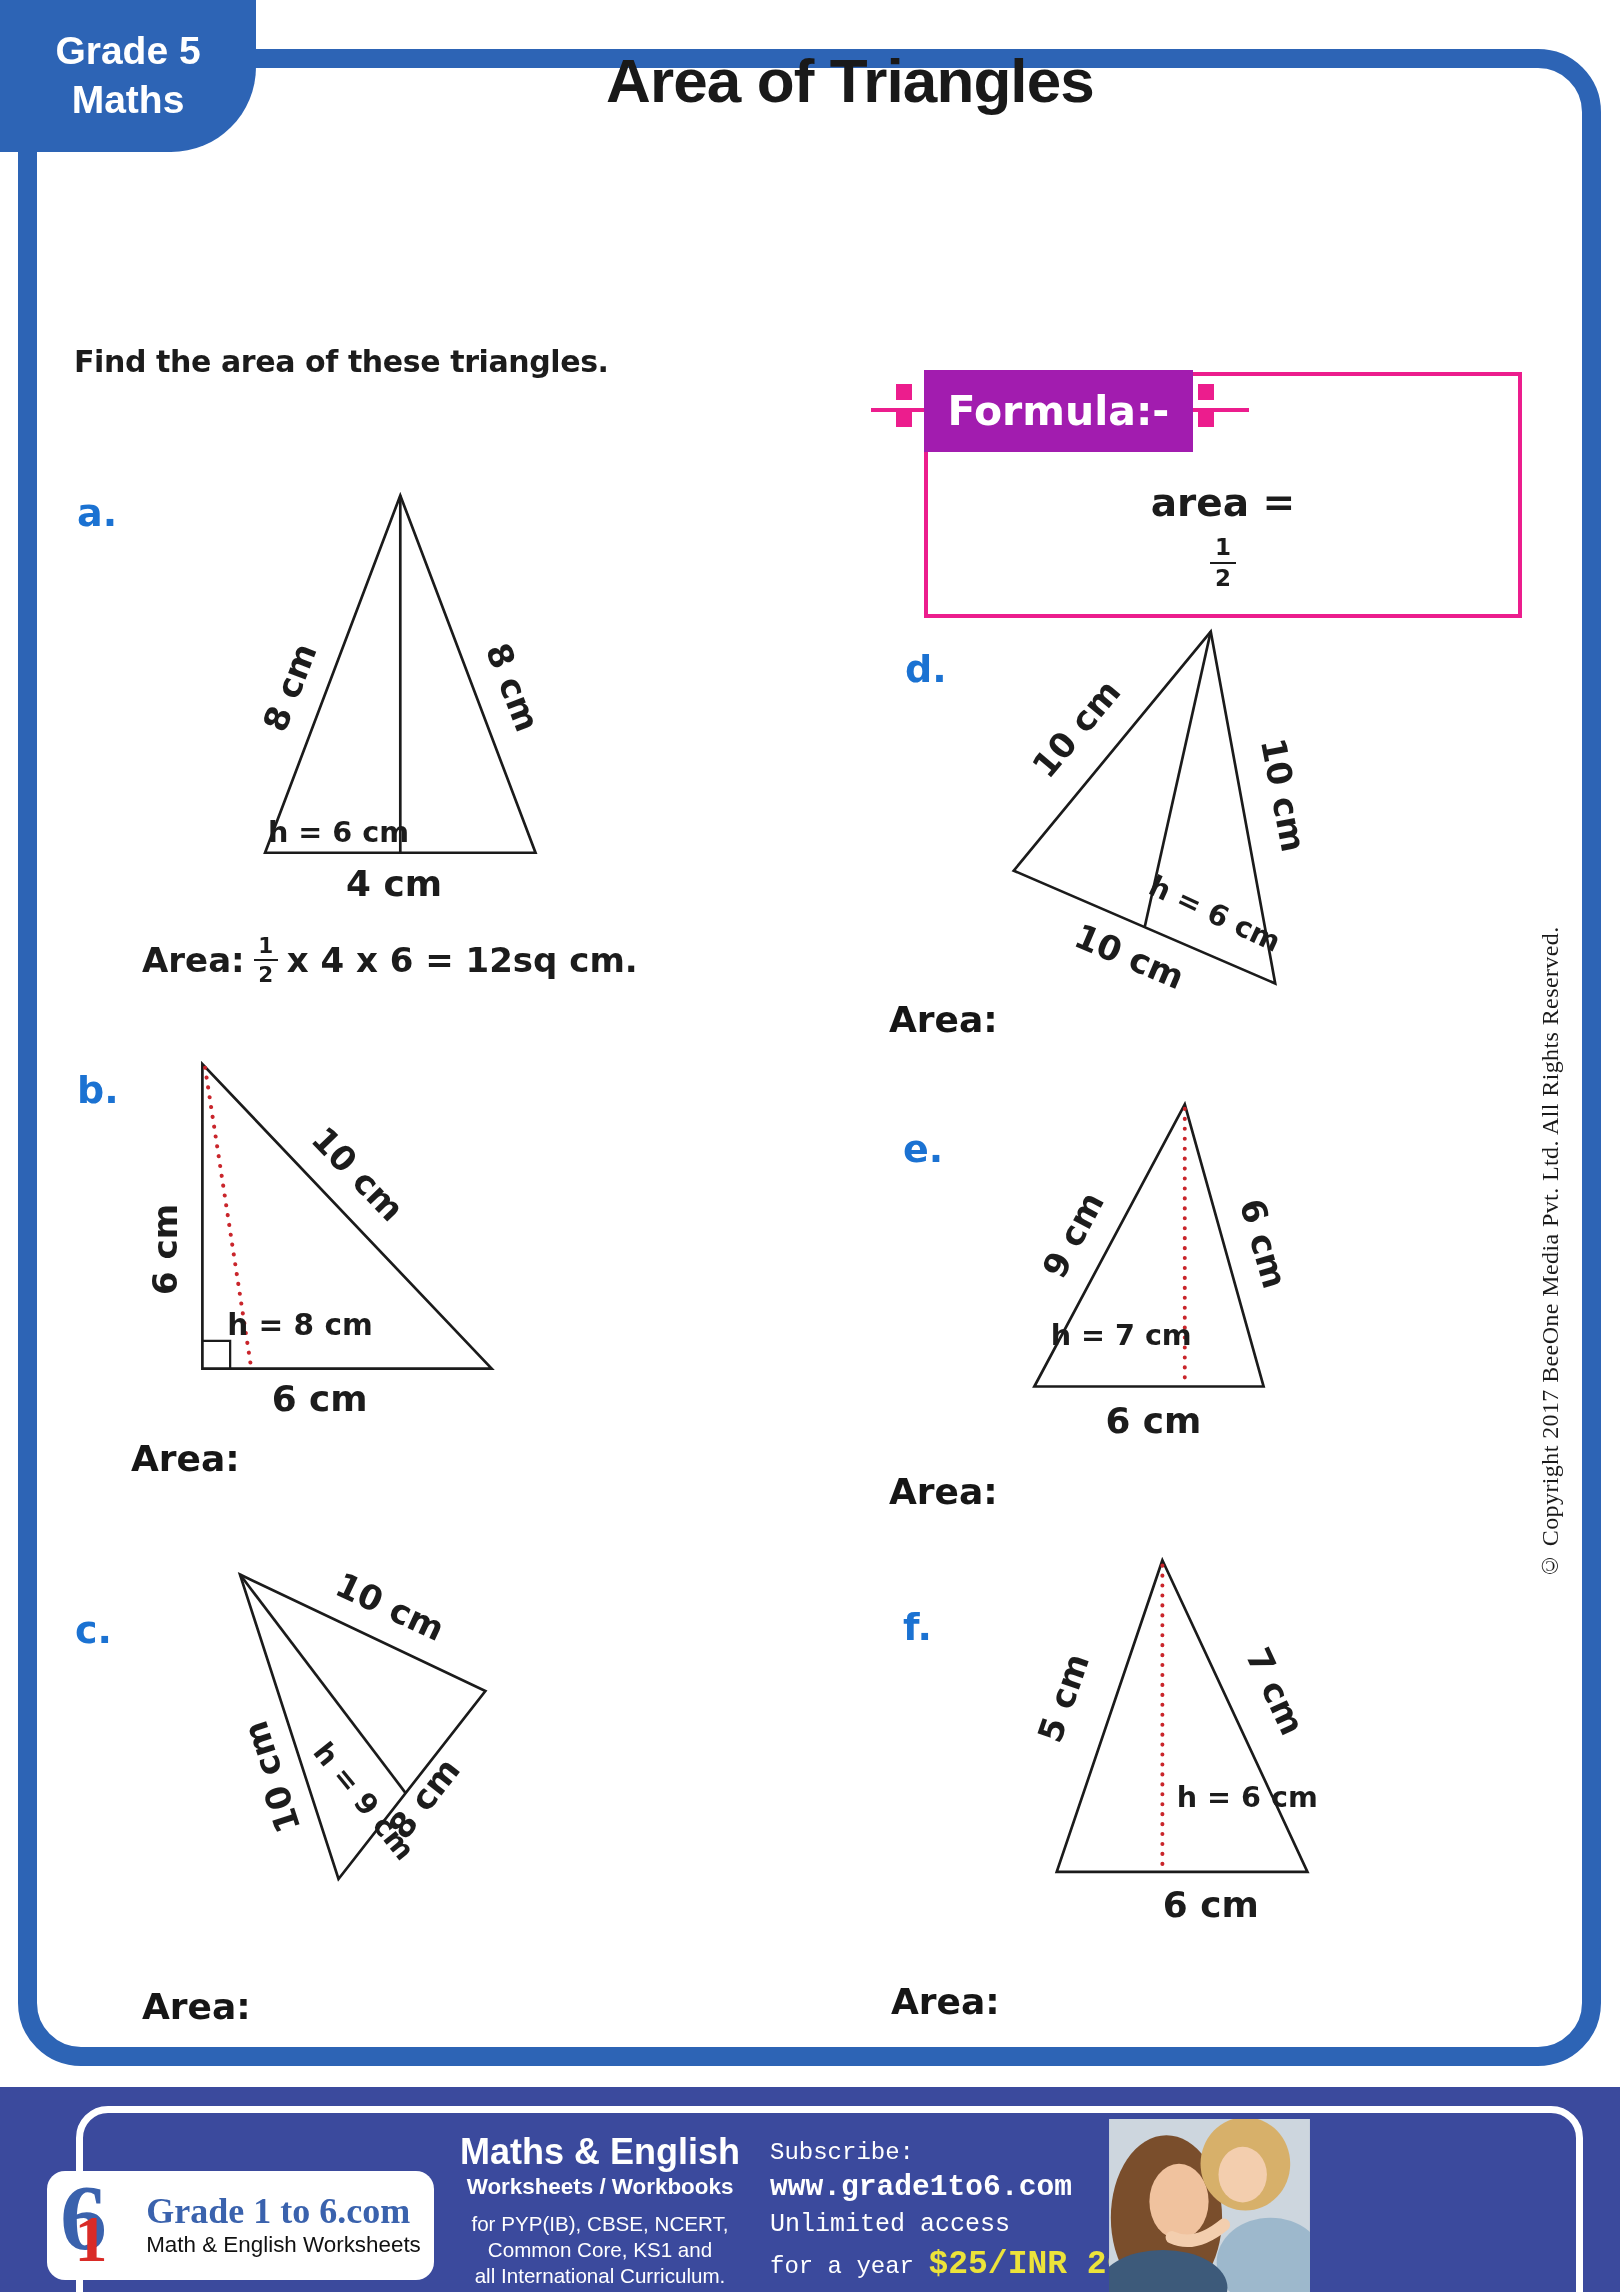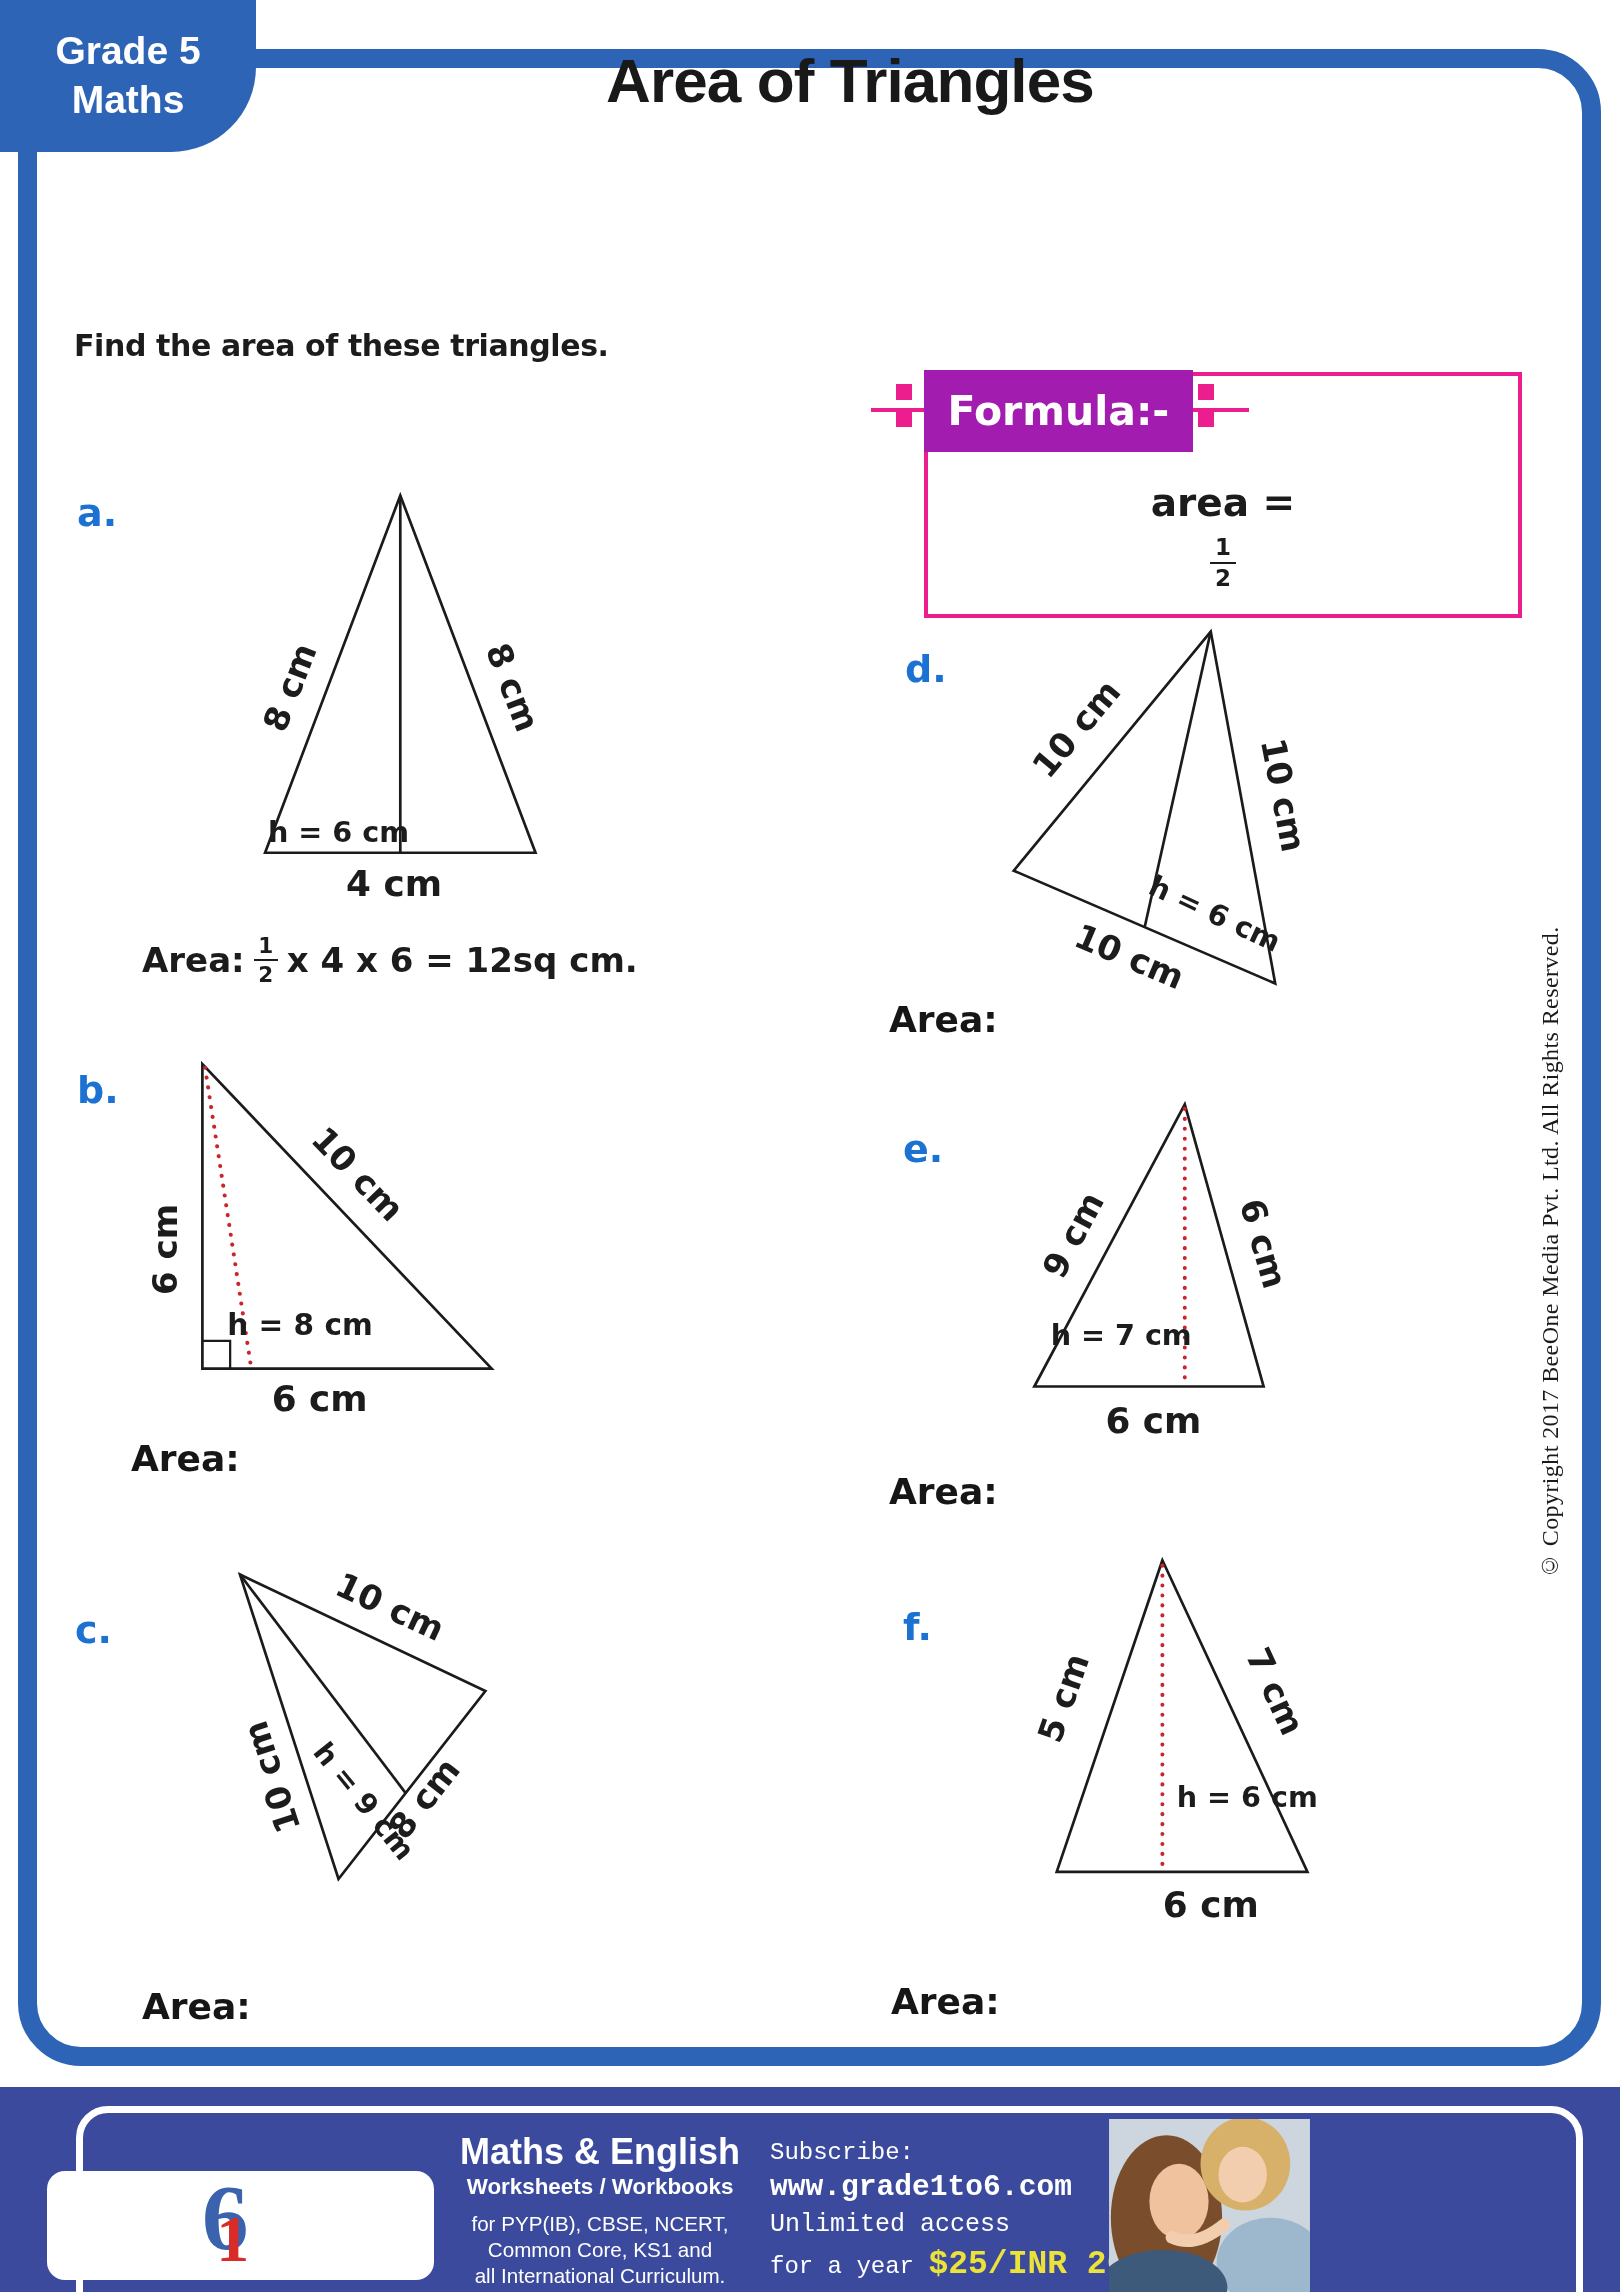--- a/index.html
+++ b/index.html
@@ -11,21 +11,21 @@
                border-radius:63px;box-sizing:border-box;}
   .grade-badge{left:0;top:0;width:256px;height:152px;background:#2d64b5;border-radius:0 0 85px 0;
                display:flex;flex-direction:column;align-items:center;justify-content:center;
                color:#fff;font-weight:bold;font-size:39px;line-height:1.25;
                font-family:"Liberation Sans",sans-serif;}
   .title{left:0;top:45px;width:1620px;text-align:center;font-size:62px;font-weight:bold;
          letter-spacing:-0.9px;color:#191919;font-family:"Liberation Sans",sans-serif;padding-left:40px;}
   .instruction{left:74px;top:328px;font-size:30px;font-weight:700;letter-spacing:-0.4px;}
   .letter{font-size:38px;font-weight:700;color:#1b72d2;}
   .area-label{font-size:36px;font-weight:700;color:#161616;}
-  .hand{font-weight:600;}
+  .hand{font-weight:600;margin-top:16px;}
   
   .frac{display:inline-flex;flex-direction:column;align-items:center;line-height:1;font-weight:600;}
   .frac .num{border-bottom:2.7px solid #1c1c1c;padding:0 4.5px 2.7px;}
   .frac .den{padding-top:2.7px;}
   .example-line{left:142px;top:935px;display:flex;align-items:center;gap:9px;font-size:34px;}
   .example-line .lbl{font-weight:700;}
   .example-line .frac{font-size:21.5px;}
   .example-line .expr{font-weight:600;}
   
   .formula-outer{left:924px;top:372px;width:598px;height:246px;border:4px solid #ec1d8d;
@@ -183,20 +183,24 @@
 <div class="abs copyright">© Copyright 2017 BeeOne Media Pvt. Ltd. All Rights Reserved.</div>
 
 <div class="abs footer-band"></div>
 <div class="abs footer-panel"></div>
 
 <div class="abs logo-box">
   <span class="logo-mark">
     <span class="six">6</span>
     <span class="one">1</span>
   </span>
+  <span class="logo-text">
+    <span class="logo-brand">Grade 1 to 6.com</span>
+    <span class="logo-tagline">Math &amp; English Worksheets</span>
+  </span>
 </div>
 
 <div class="abs footer-center">
   <div class="fc1">Maths &amp; English</div>
   <div class="fc2">Worksheets / Workbooks</div>
   <div class="fc3">for PYP(IB), CBSE, NCERT,</div>
   <div class="fc3">Common Core, KS1 and</div>
   <div class="fc3">all International Curriculum.</div>
 </div>
 

